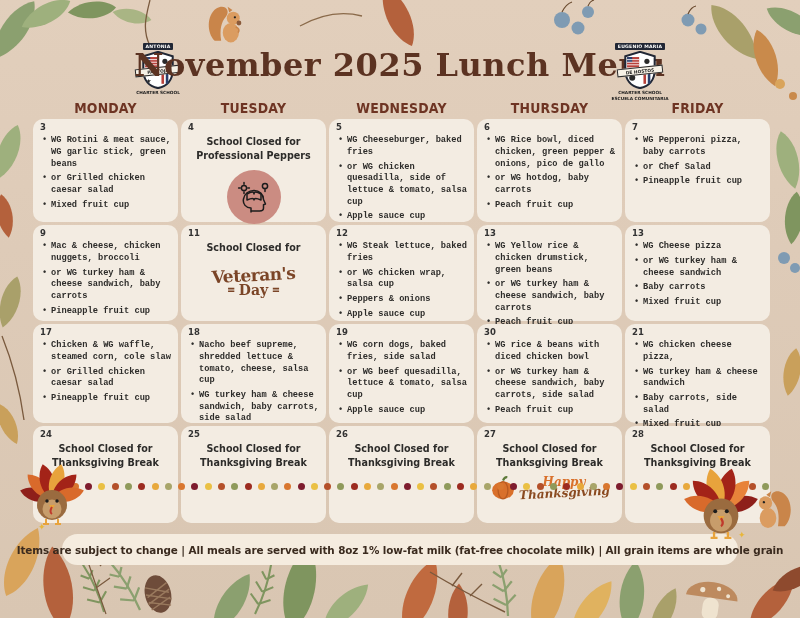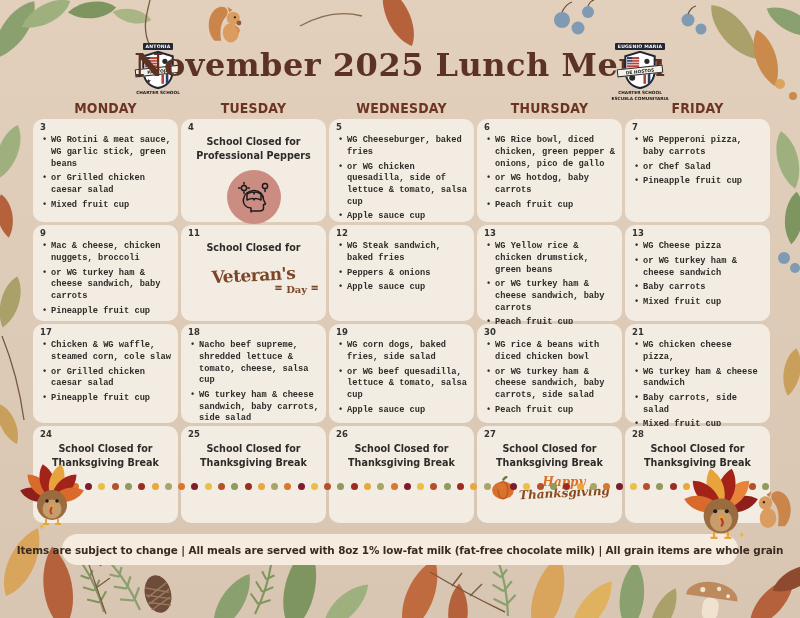--- a/index.html
+++ b/index.html
@@ -33,21 +33,21 @@
   .cell ul{margin:3px 0 0;padding:0 0 0 11px;list-style:none;font-family:Liberation Mono, monospace;}
   .cell li{position:relative;font-size:8.7px;font-weight:bold;color:#2d2c2a;line-height:1.34;margin-bottom:3px;}
   .cell li::before{content:"•";position:absolute;left:-9px;top:0;}
   .closed-text{text-align:center;font-size:9.6px;font-weight:bold;color:#2d2c2a;line-height:1.4;margin-top:3px;padding:0 4px;}
 
   
   .pl-circle{width:54px;height:54px;border-radius:50%;background:#cb8c82;margin:8px auto 0;
     display:flex;align-items:center;justify-content:center;}
   .vets{text-align:center;color:#7b4527;margin-top:10px;font-family:"DejaVu Serif", serif;}
   .vets-line1{font-size:17px;font-weight:bold;transform:rotate(-3deg);letter-spacing:-0.5px;}
-  .vets-line2{font-size:10px;font-weight:bold;margin-top:-3px;text-align:right;}
+  .vets-line2{font-size:14px;font-weight:bold;margin-top:-3px;}
   .vets-line2::before{content:"≡ ";font-size:10px;vertical-align:2px;}
   .vets-line2::after{content:" ≡";font-size:10px;vertical-align:2px;}
   .tg{display:flex;align-items:center;justify-content:center;gap:3px;margin-top:5px;}
   .tg svg{width:26px;height:26px;}
   .tg-text{font-family:"DejaVu Serif", serif;font-style:italic;font-weight:bold;text-align:center;}
   .tg-happy{color:#d9702b;font-size:12px;line-height:1;}
   .tg-thanks{color:#8a4a20;font-size:12px;line-height:1;margin-top:-1px;transform:rotate(-3deg);}
 
   
   .garland{position:absolute;left:32px;top:483px;width:738px;z-index:3;display:flex;justify-content:space-between;align-items:center;}
@@ -269,21 +269,22 @@
         <span class="date">11</span>
         <div class="closed-text">School Closed for</div>
   <div class="vets">
     <div class="vets-line1">Veteran's</div>
     <div class="vets-line2">Day</div>
   </div>
 </div>
       <div class="cell">
         <span class="date">12</span>
         <ul>
-          <li>WG Steak sandwich, baked fries</li>
+          <li>WG Steak lettuce, baked fries</li>
+          <li>or WG chicken wrap, salsa cup</li>
           <li>Peppers &amp; onions</li>
           <li>Apple sauce cup</li>
         </ul>
       </div>
       <div class="cell">
         <span class="date">13</span>
         <ul>
           <li>WG Yellow rice &amp; chicken drumstick, green beans</li>
           <li>or WG turkey ham &amp; cheese sandwich, baby carrots</li>
           <li>Peach fruit cup</li>

